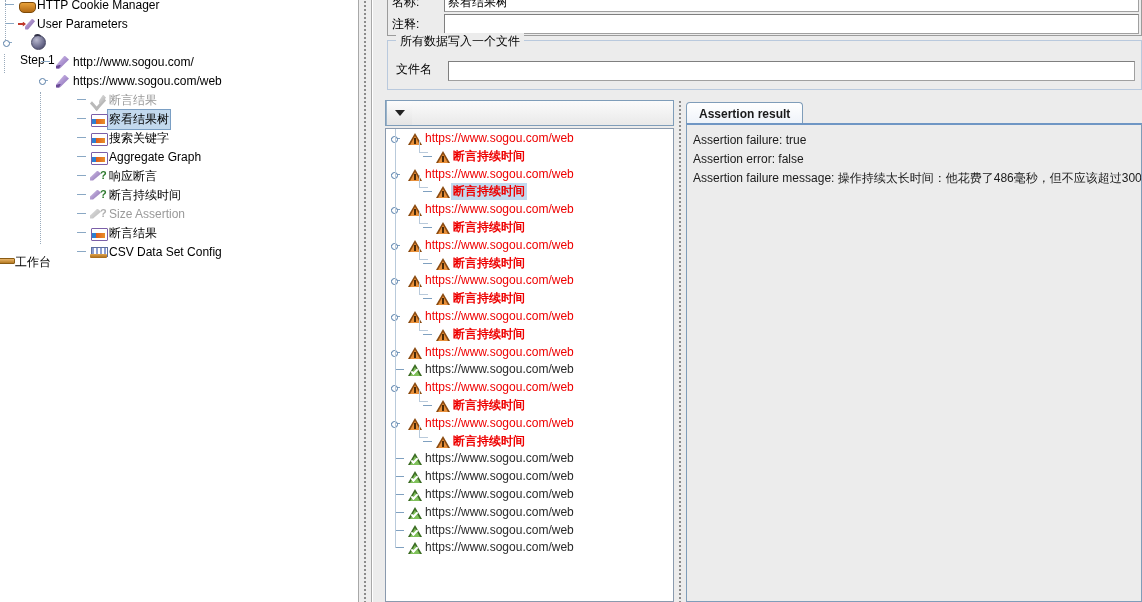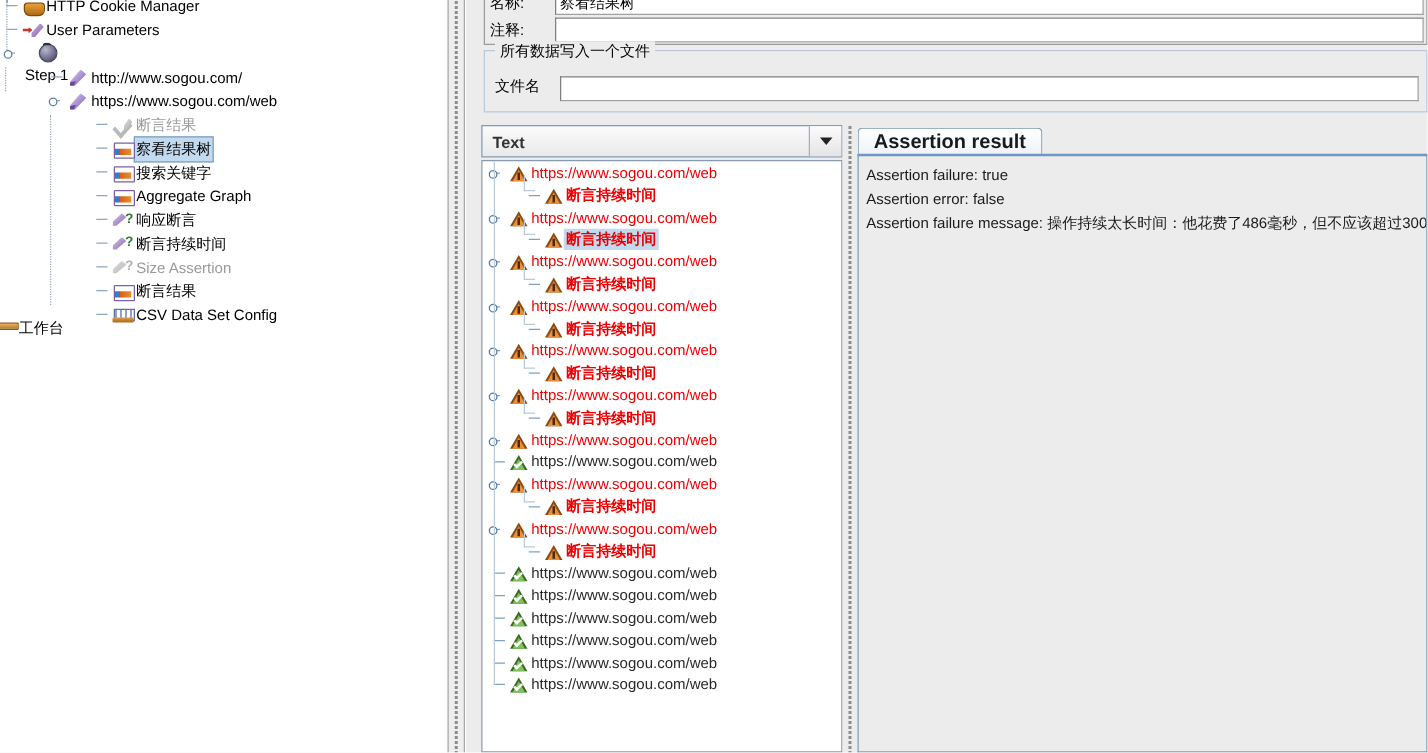--- a/index.html
+++ b/index.html
@@ -308,21 +308,21 @@
     background-size: 4px 4px;
   }
 
   
   #assert-col { position:absolute; left:301px; top:0; width:456px; height:502px; }
   #assert-tabs { position:absolute; left:0; top:0; height:24px; width:100%; }
   .tab {
     position:absolute; left:0; top:2px; height:22px;
     padding:0 12px;
     display:flex; align-items:center;
-    font-size:16px; font-weight:bold; color:#1a1a1a;
+    font-size:12px; font-weight:bold; color:#1a1a1a;
     background: linear-gradient(#ffffff,#eef3f9);
     border:1px solid #7f9db9; border-bottom:none;
     border-radius:4px 4px 0 0;
   }
   #assert-body {
     position:absolute; left:0; top:23px; width:456px; height:479px;
     background:#ececec;
     border:1px solid #7f9db9;
     border-top:2px solid #6f96c4;
     padding:6px 0 0 6px;
@@ -442,21 +442,20 @@
       <div id="file-row">
         <span class="flabel">文件名</span>
         <span class="finput"></span>
       </div>
     </div>
 
     <div id="lower">
 
       <div id="results-col">
         <div id="render-combo">
-          <span class="cval">Text</span>
           <span class="arrowbtn">
               <i></i>
             </span>
         </div>
         <div id="results-box">
           <div id="results-rows">
               <span class="rhandle knob" style="left: 5px; top: 5px;"></span>
               <div class="rnode fail" style="left: 22px; top: 1px;">
                 <span class="ico-warn">
                   <i></i>

